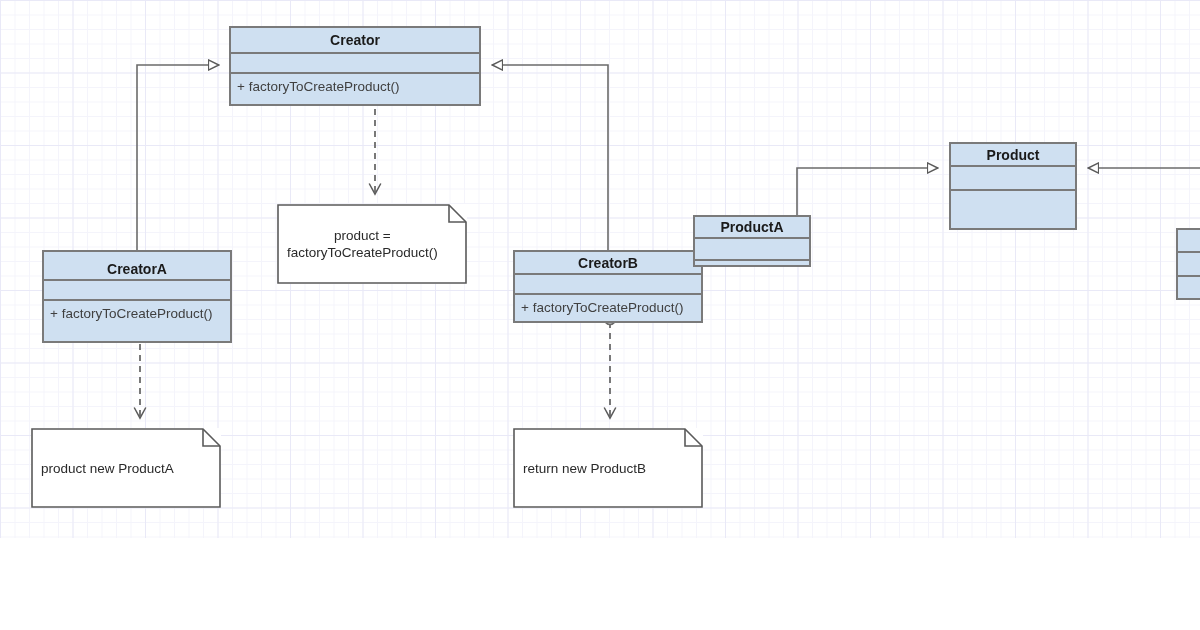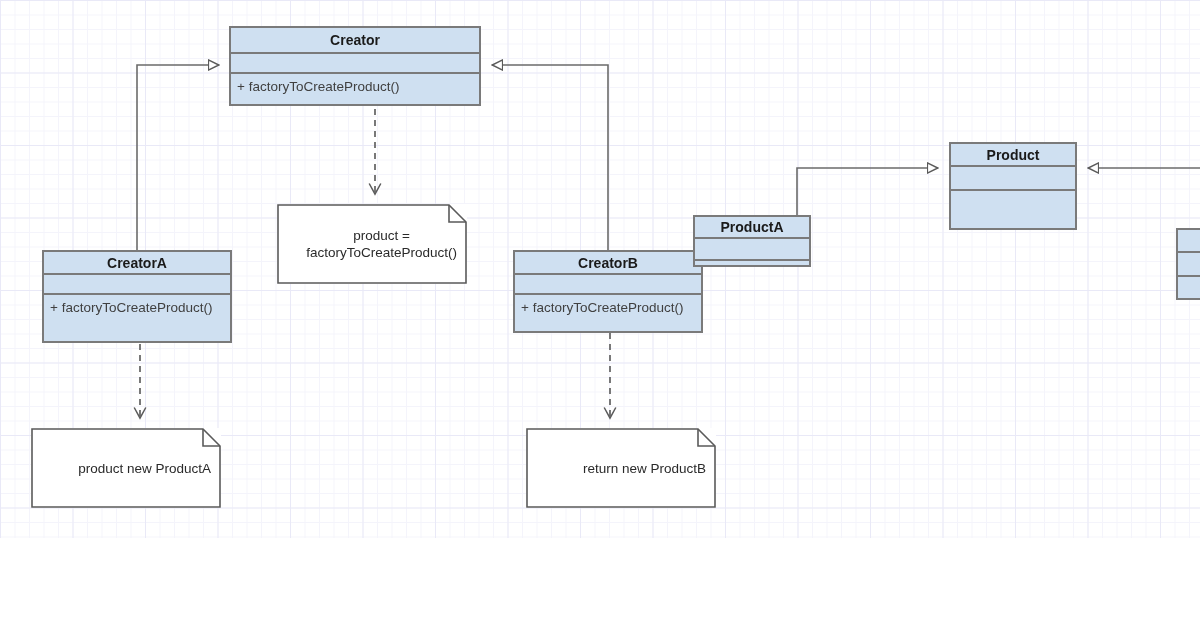--- a/index.html
+++ b/index.html
@@ -80,21 +80,21 @@
     line-height: 17px;
     white-space: nowrap;
   }
   
   .uml-note {
     position: absolute;
     box-sizing: border-box;
     background: #ffffff;
     display: flex;
     align-items: center;
-    justify-content: flex-end;
+    justify-content: flex-start;
     text-align: center;
     font-size: 13.5px;
     color: #2a2a2a;
     line-height: 17px;
   }
   .uml-note .note-shape {
     position: absolute;
     left: 0; top: 0;
     width: 100%; height: 100%;
   }
@@ -153,28 +153,28 @@
 
   <div class="uml-class" style="left:229px; top:26px; width:252px; height:80px;">
     <div class="cls-name" style="height:26px;">Creator</div>
     <div class="cls-attrs" style="height:20px;"></div>
     <div class="cls-ops">
       <div class="op">+ factoryToCreateProduct()</div>
     </div>
   </div>
 
   <div class="uml-class" style="left:42px; top:250px; width:190px; height:93px;">
-    <div class="cls-name" style="height:23px;">CreatorA</div>
+    <div class="cls-name" style="height:23px;margin-top:6px;">CreatorA</div>
     <div class="cls-attrs" style="height:20px;"></div>
     <div class="cls-ops">
       <div class="op">+ factoryToCreateProduct()</div>
     </div>
   </div>
 
-  <div class="uml-class" style="left:513px; top:250px; width:190px; height:83px;">
+  <div class="uml-class" style="left:513px; top:250px; width:190px; height:73px;">
     <div class="cls-name" style="height:23px;">CreatorB</div>
     <div class="cls-attrs" style="height:20px;"></div>
     <div class="cls-ops">
       <div class="op">+ factoryToCreateProduct()</div>
     </div>
   </div>
 
   <div class="uml-class" style="left:949px; top:142px; width:128px; height:88px;">
     <div class="cls-name" style="height:23px;">Product</div>
     <div class="cls-attrs" style="height:24px;"></div>
@@ -207,21 +207,21 @@
   <div class="uml-note" style="left:31px; top:428px; width:190px; height:80px;">
     <svg class="note-shape" viewBox="0 0 190 80" preserveAspectRatio="none">
       <path d="M 1 1 L 172 1 L 189 18 L 189 79 L 1 79 Z" fill="#ffffff" stroke="#5a5a5a" stroke-width="1.6"></path>
       <path d="M 172 1 L 172 18 L 189 18" fill="none" stroke="#5a5a5a" stroke-width="1.6"></path>
     </svg>
     <div class="note-text">
       <div>product new ProductA</div>
     </div>
   </div>
 
-  <div class="uml-note" style="left:526px; top:428px; width:190px; height:80px;">
+  <div class="uml-note" style="left:513px; top:428px; width:190px; height:80px;">
     <svg class="note-shape" viewBox="0 0 190 80" preserveAspectRatio="none">
       <path d="M 1 1 L 172 1 L 189 18 L 189 79 L 1 79 Z" fill="#ffffff" stroke="#5a5a5a" stroke-width="1.6"></path>
       <path d="M 172 1 L 172 18 L 189 18" fill="none" stroke="#5a5a5a" stroke-width="1.6"></path>
     </svg>
     <div class="note-text">
       <div>return new ProductB</div>
     </div>
   </div>
 
 </div>

